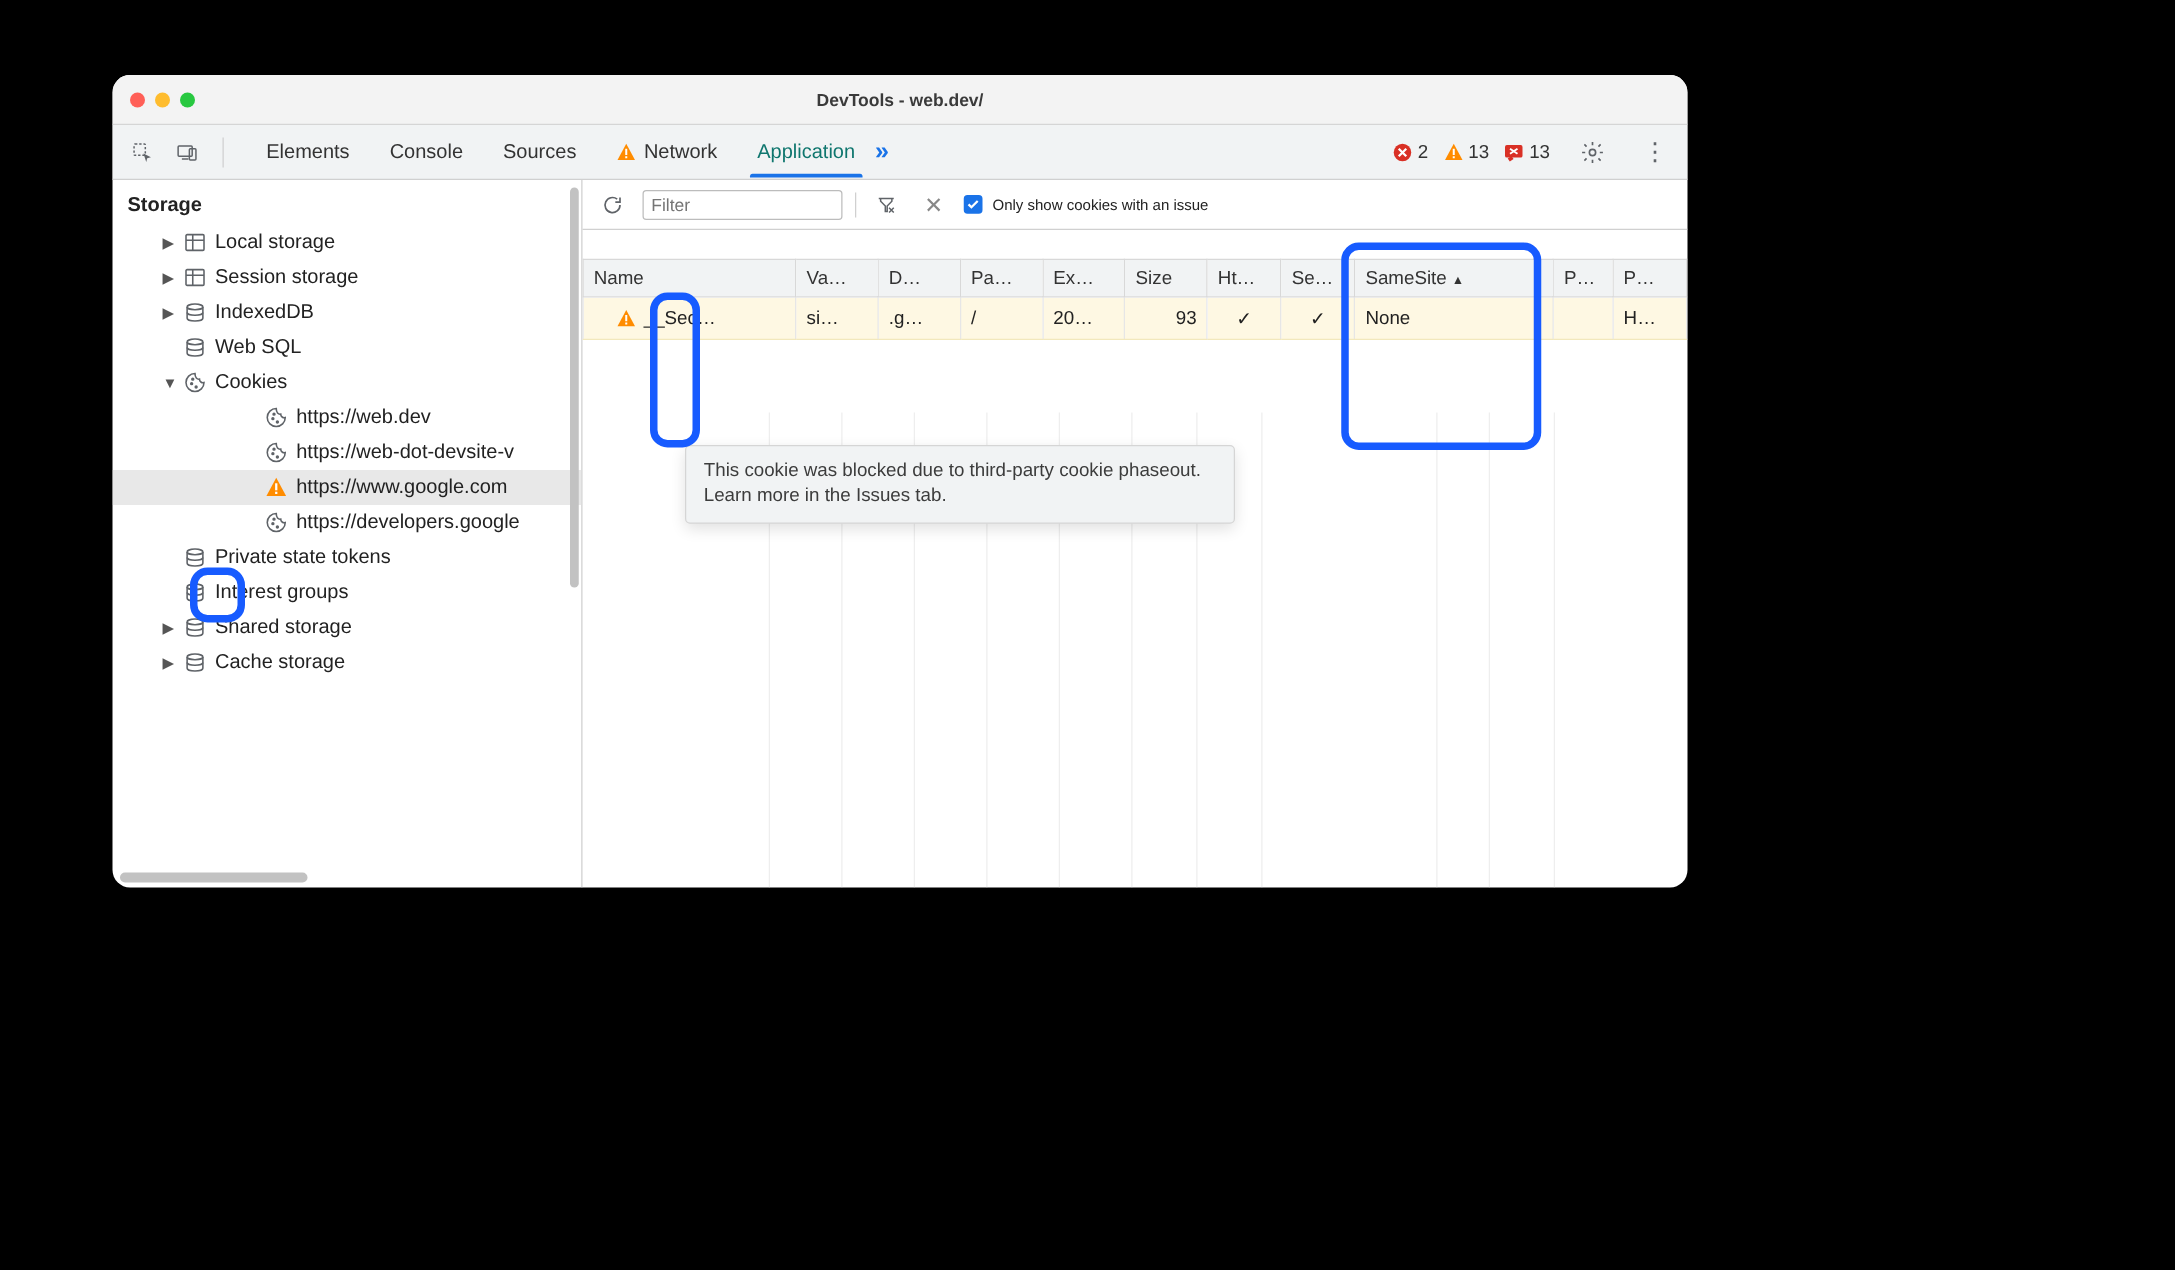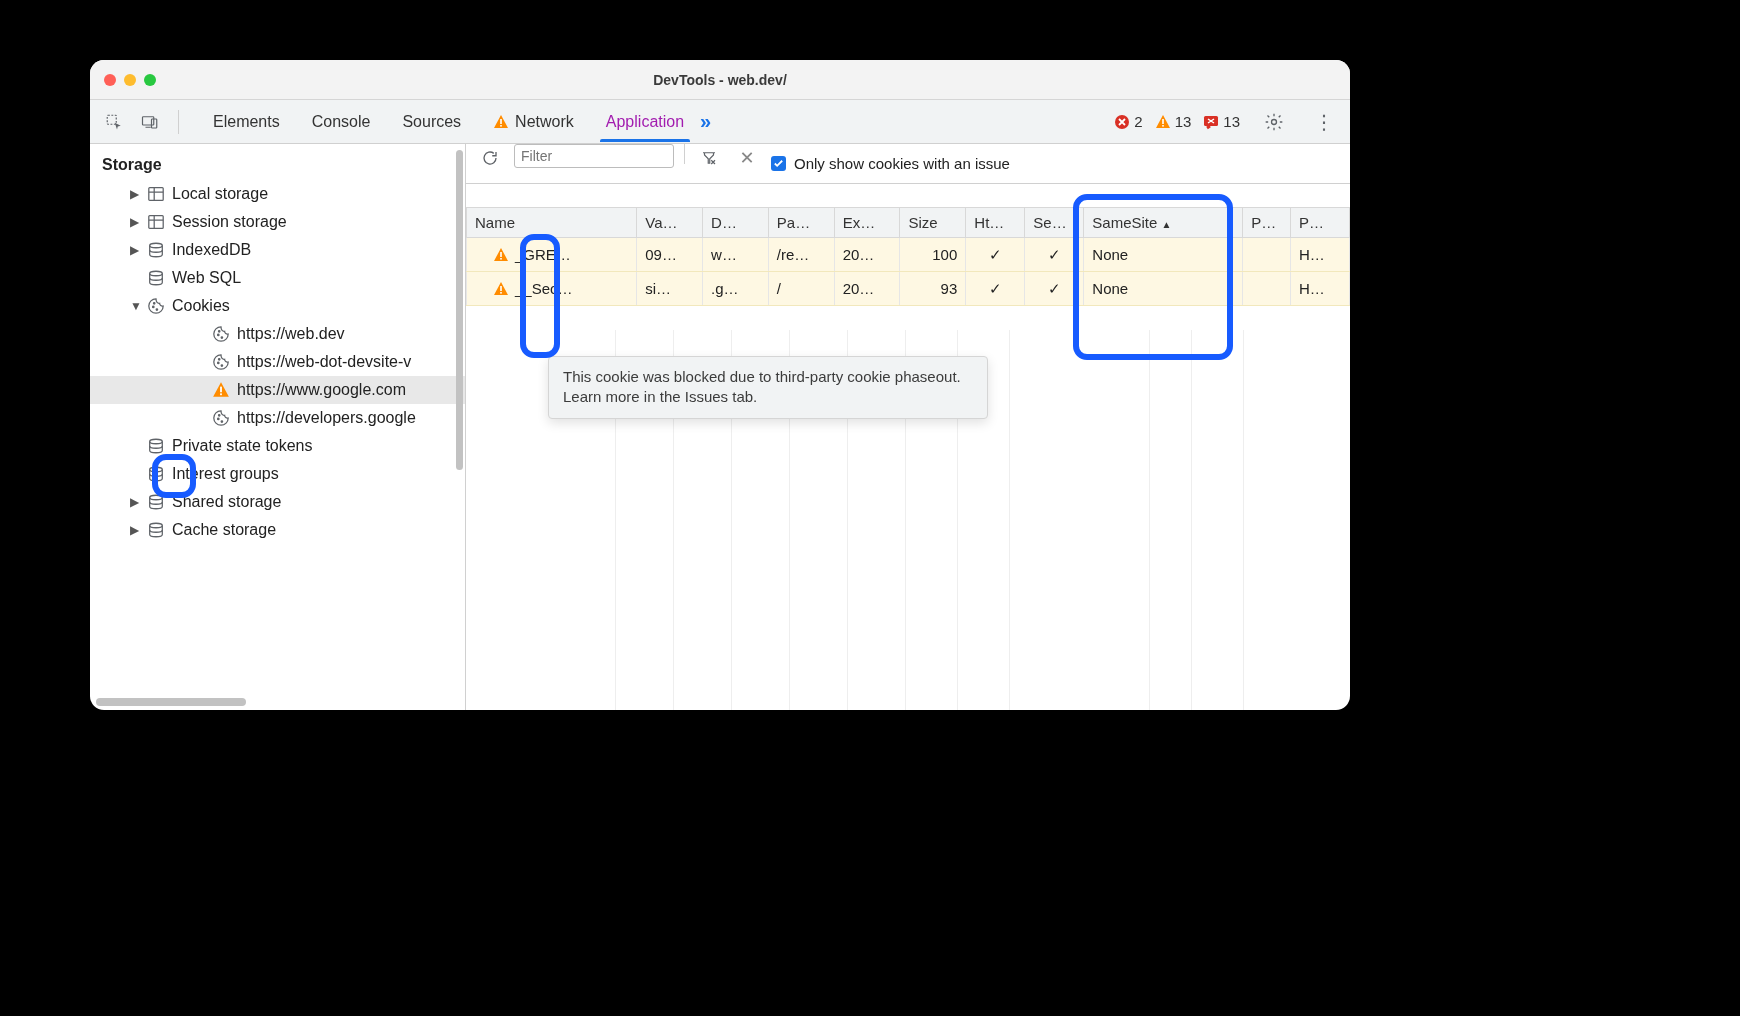--- a/index.html
+++ b/index.html
@@ -46,21 +46,21 @@
     padding: 0 10px;
     gap: 8px;
   }
   .iconbtn {
     width: 28px; height: 28px;
     display:flex; align-items:center; justify-content:center;
     color:#5f6368; border-radius:4px;
   }
   .tabs { display:flex; gap: 28px; margin-left: 18px; font-size: 16px; color:#333; }
   .tab { padding: 10px 2px; position:relative; display:flex; align-items:center; gap:6px;}
-  .tab.active { color:#a21caf;justify-content:center; }
+  .tab.active { color:#0f766e;justify-content:center; }
   .tab.active::after{
     content:""; position:absolute; left:-4px; right:-4px; bottom:-1px; height:3px;
     background:#1a73e8; border-radius:2px 2px 0 0;
   }
   .more-tabs { color:#1a73e8; font-size:20px; padding:0 6px; font-weight:bold;}
   .stats { margin-left:auto; display:flex; align-items:center; gap:12px; font-size:15px;}
   .stat{display:flex;align-items:center;gap:4px;color:#333;}
   .gear, .kebab { margin-left:8px; color:#5f6368;}
   .kebab { font-size:20px; padding:0 6px;}
 
@@ -90,28 +90,28 @@
   .tree li.selected { background:#e8e8e8;}
   .tree .arrow { display:inline-block; width:10px; color:#555; font-size:12px;}
   .tree .spacer{ display:inline-block; width:10px;}
   .glyph {width:20px;height:20px; display:inline-flex;align-items:center;justify-content:center; color:#5f6368;}
   .glyph svg{width:18px;height:18px;}
 
   
   .right { flex:1; display:flex; flex-direction:column; min-width:0;}
   .toolbar {
     height: 40px; border-bottom:1px solid #d0d0d0;
-    display:flex; gap:10px; padding:0 10px;
+    display:flex; align-items:center; gap:10px; padding:0 10px;
   }
   .toolbar input[type=text]{
     height:24px; width:160px; border:1px solid #bcbcbc; border-radius:3px;
     padding:0 6px; font-size:14px; color:#888;
   }
   .divider{width:1px;height:20px;background:#d0d0d0;}
-  .checkbox{display:flex;align-items:center;gap:8px;font-size:15px;}
+  .checkbox{display:flex;align-items:center;gap:8px;font-size:12px;}
   .checkbox .box{width:15px;height:15px;background:#1a73e8;border-radius:3px;display:flex;align-items:center;justify-content:center;}
   .checkbox .box svg{width:11px;height:11px;}
 
   
   .tablewrap{flex:1; overflow:auto; position:relative;}
   table{ border-collapse:collapse; width:100%; table-layout:fixed; font-size:15px;margin-top:23px;}
   thead th{
     background:#f1f3f4; border:1px solid #d8d8d8;
     text-align:left; padding:6px 8px; font-weight:400; color:#333;
     overflow:hidden; text-overflow:ellipsis; white-space:nowrap;
@@ -467,42 +467,20 @@
             </thead>
           <tbody id="tb">
               <tr class="issue">
                 <td>
                   <span class="cell-name">
                     <svg class="warn-tri" viewBox="0 0 16 16">
                       <path d="M8 1 L15 14 H1 Z"></path>
                       <rect x="7.2" y="5" width="1.6" height="5" fill="#fff"></rect>
                       <rect x="7.2" y="11" width="1.6" height="1.6" fill="#fff"></rect>
                     </svg>
-                    <span>_GRE…</span>
-                  </span>
-                </td>
-                <td>09…</td>
-                <td>w…</td>
-                <td>/re…</td>
-                <td>20…</td>
-                <td class="num">100</td>
-                <td class="check">✓</td>
-                <td class="check">✓</td>
-                <td>None</td>
-                <td></td>
-                <td>H…</td>
-              </tr>
-              <tr class="issue">
-                <td>
-                  <span class="cell-name">
-                    <svg class="warn-tri" viewBox="0 0 16 16">
-                      <path d="M8 1 L15 14 H1 Z"></path>
-                      <rect x="7.2" y="5" width="1.6" height="5" fill="#fff"></rect>
-                      <rect x="7.2" y="11" width="1.6" height="1.6" fill="#fff"></rect>
-                    </svg>
                     <span>__Sec…</span>
                   </span>
                 </td>
                 <td>si…</td>
                 <td>.g…</td>
                 <td>/</td>
                 <td>20…</td>
                 <td class="num">93</td>
                 <td class="check">✓</td>
                 <td class="check">✓</td>

